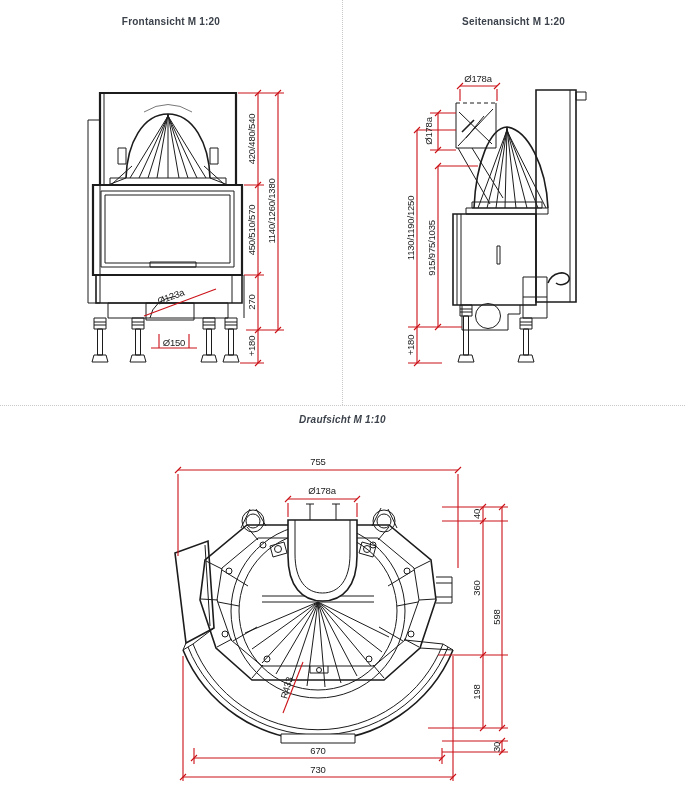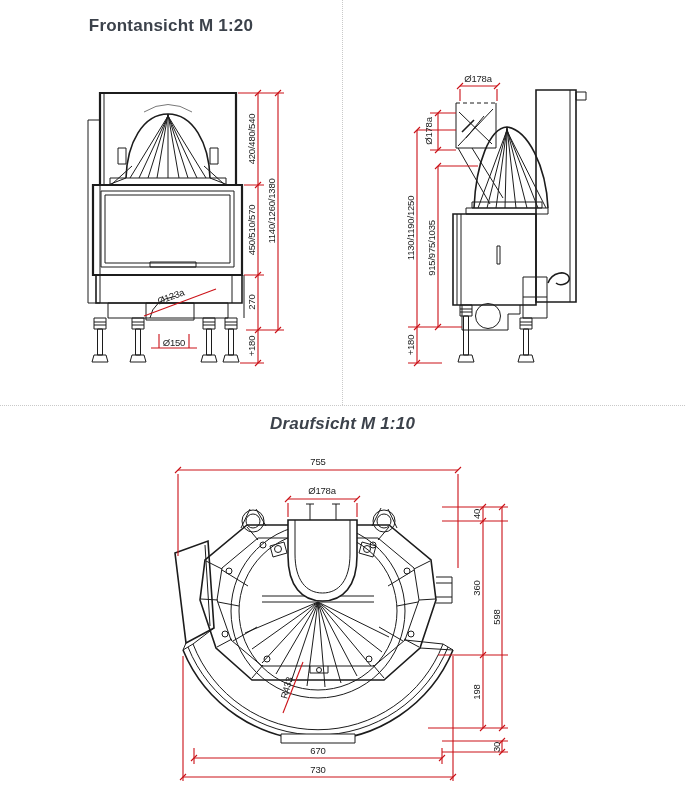--- a/index.html
+++ b/index.html
@@ -2,41 +2,42 @@
 <html><head>
 <meta charset="utf-8">
 <style>
   html,body{margin:0;padding:0;background:#fff;}
   .sheet{position:relative;width:685px;height:796px;background:#fff;
          font-family:"Liberation Sans",sans-serif;overflow:hidden;}
   .divider-v{position:absolute;left:342px;top:0;width:0;height:405px;
              border-left:1px dotted #c9c9c9;}
   .divider-h{position:absolute;left:0;top:405px;width:685px;height:0;
              border-top:1px dotted #c9c9c9;}
-  .view-title{position:absolute;font-size:17px;font-weight:bold;color:#3c424b;
+  .view-title{position:absolute;font-size:10px;font-weight:bold;color:#3c424b;
               text-align:center;letter-spacing:.2px;}
   .title-front{left:0;top:16px;width:342px;}
   .title-side{left:342px;top:16px;width:343px;}
   .title-top{left:0;top:414px;width:685px;font-style:italic;}
   svg{position:absolute;left:0;top:0;}
   .blk{stroke:#1c1c1c;fill:none;stroke-width:1;stroke-linecap:butt;}
   .blk2{stroke:#1c1c1c;fill:none;stroke-width:1.6;}
   .blk3{stroke:#1c1c1c;fill:none;stroke-width:2.2;}
   .thin{stroke:#555;fill:none;stroke-width:.8;}
   .red{stroke:#cb1218;fill:none;stroke-width:1.1;}
   .dim{font-family:"Liberation Sans",sans-serif;font-size:9.5px;fill:#1c1c1c;
        letter-spacing:-0.2px;}
   .whitefill{fill:#ffffff;}
 </style>
 </head>
 <body>
 
 <div class="sheet">
 
   <div class="view-title title-front">Frontansicht M 1:20</div>
+  <div class="view-title title-side">Seitenansicht M 1:20</div>
   <div class="view-title title-top">Draufsicht M 1:10</div>
 
   <div class="divider-v"></div>
   <div class="divider-h"></div>
 
   <svg width="685" height="796" viewBox="0 0 685 796">
 
     <g>
 
       <g>

